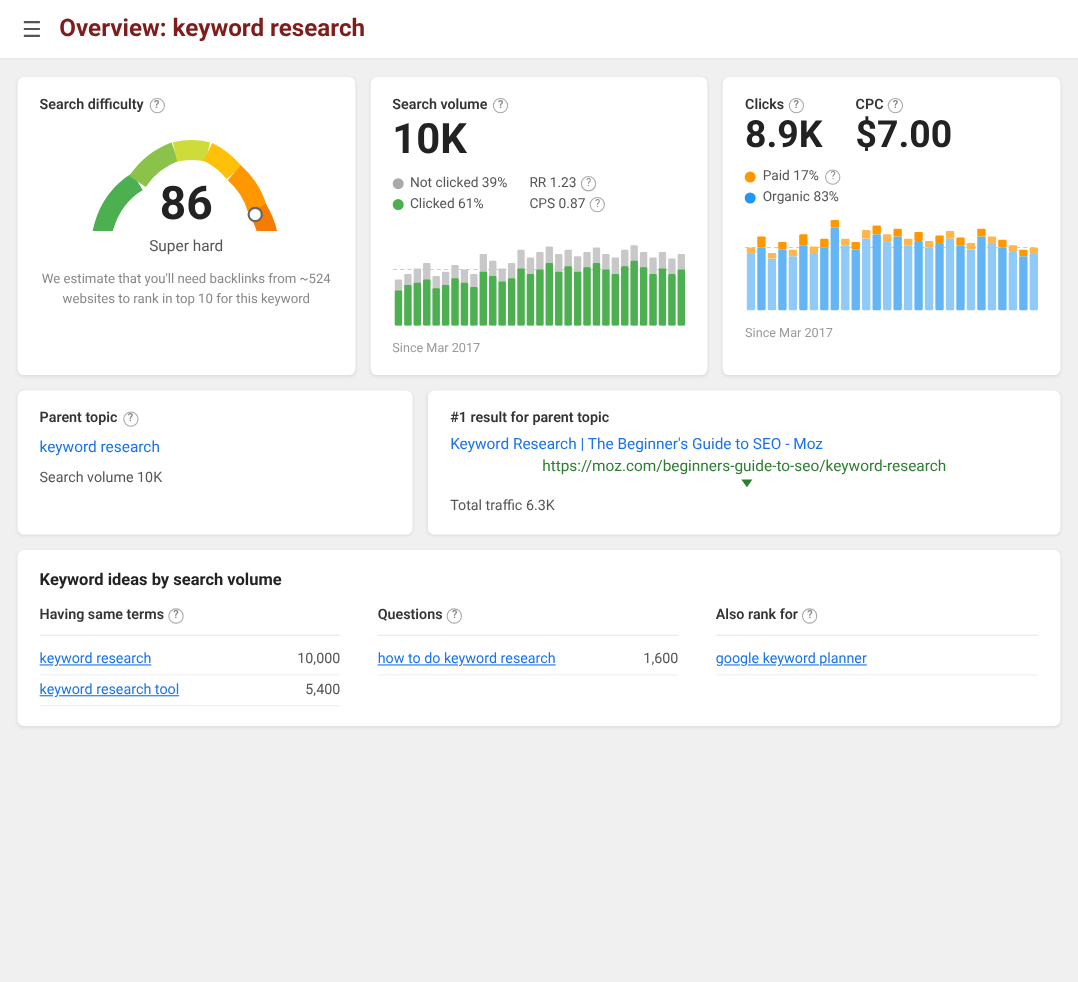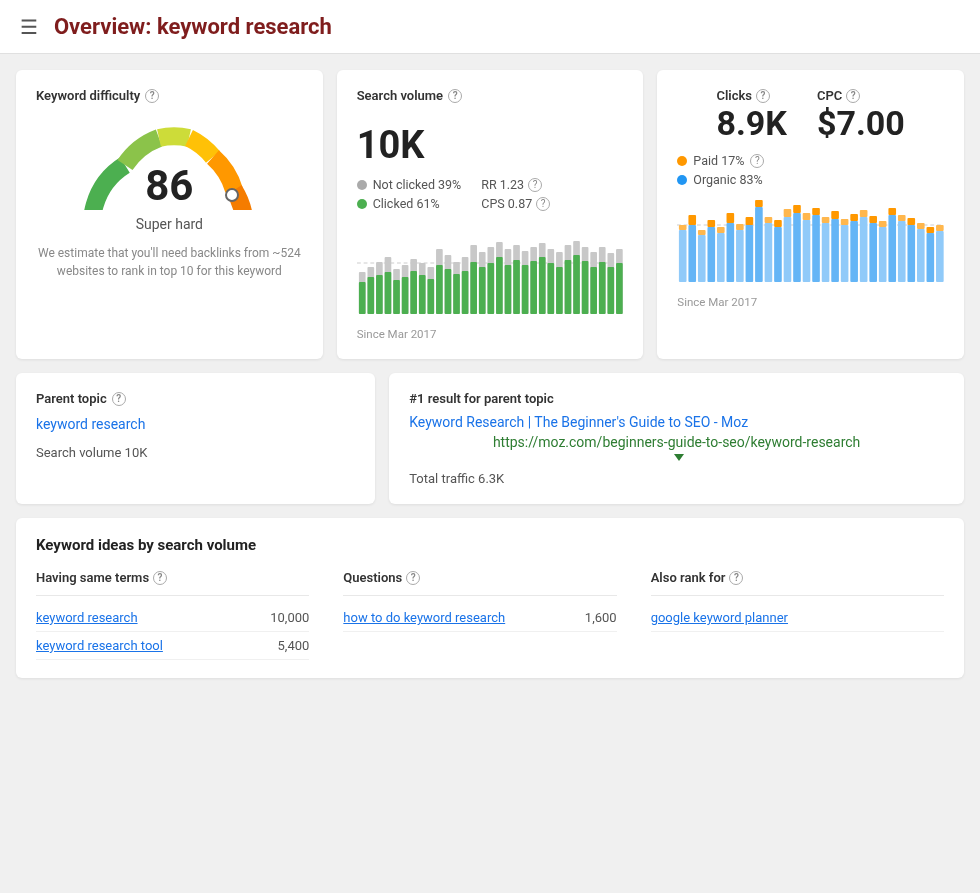--- a/index.html
+++ b/index.html
@@ -109,21 +109,21 @@
     }
 
     
     .card-sv .card-label {
       font-size: 13px;
       font-weight: 600;
       color: #333;
       display: flex;
       align-items: center;
       gap: 5px;
-      margin-bottom: 20px;
+      margin-bottom: 2px;
     }
 
     .sv-value {
       font-size: 38px;
       font-weight: 700;
       color: #222;
       margin-bottom: 10px;
     }
 
     .sv-meta {
@@ -165,21 +165,20 @@
       font-size: 11.5px;
       color: #999;
       margin-top: 6px;
     }
 
     
     .card-clicks .top-row {
       display: flex;
       gap: 30px;
       margin-bottom: 10px;
-      justify-content: center;
     }
 
     .clicks-section .section-label,
     .cpc-section .section-label {
       font-size: 13px;
       font-weight: 600;
       color: #333;
       display: flex;
       align-items: center;
       gap: 4px;
@@ -361,21 +360,21 @@
   <span class="hamburger-icon">☰</span>
   <h1 class="header-title">Overview: keyword research</h1>
 </div>
 
 <div class="content">
 
   <div class="top-cards">
 
     <div class="card card-kd">
       <div class="card-label">
-        <span>Keyword difficulty</span>
+        <span>Search difficulty</span>
         <span class="help-icon">?</span>
       </div>
       <div class="gauge-container">
         <div class="gauge-wrap">
           <svg class="gauge-svg" viewBox="0 0 180 180">
 
             <path d="M 20 140 A 70 70 0 0 1 46 50" fill="none" stroke="#4caf50" stroke-width="18"></path>
 
             <path d="M 46 50 A 70 70 0 0 1 80 23" fill="none" stroke="#8bc34a" stroke-width="18"></path>
 

